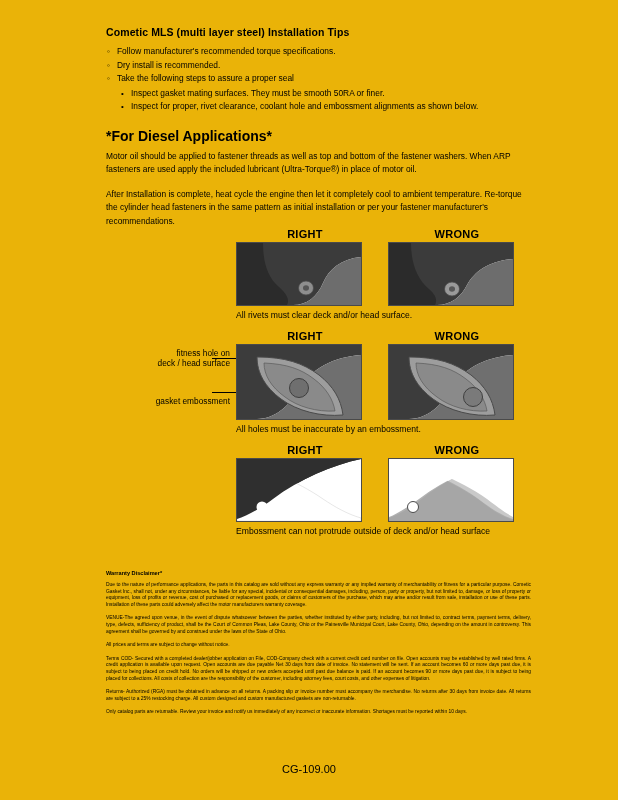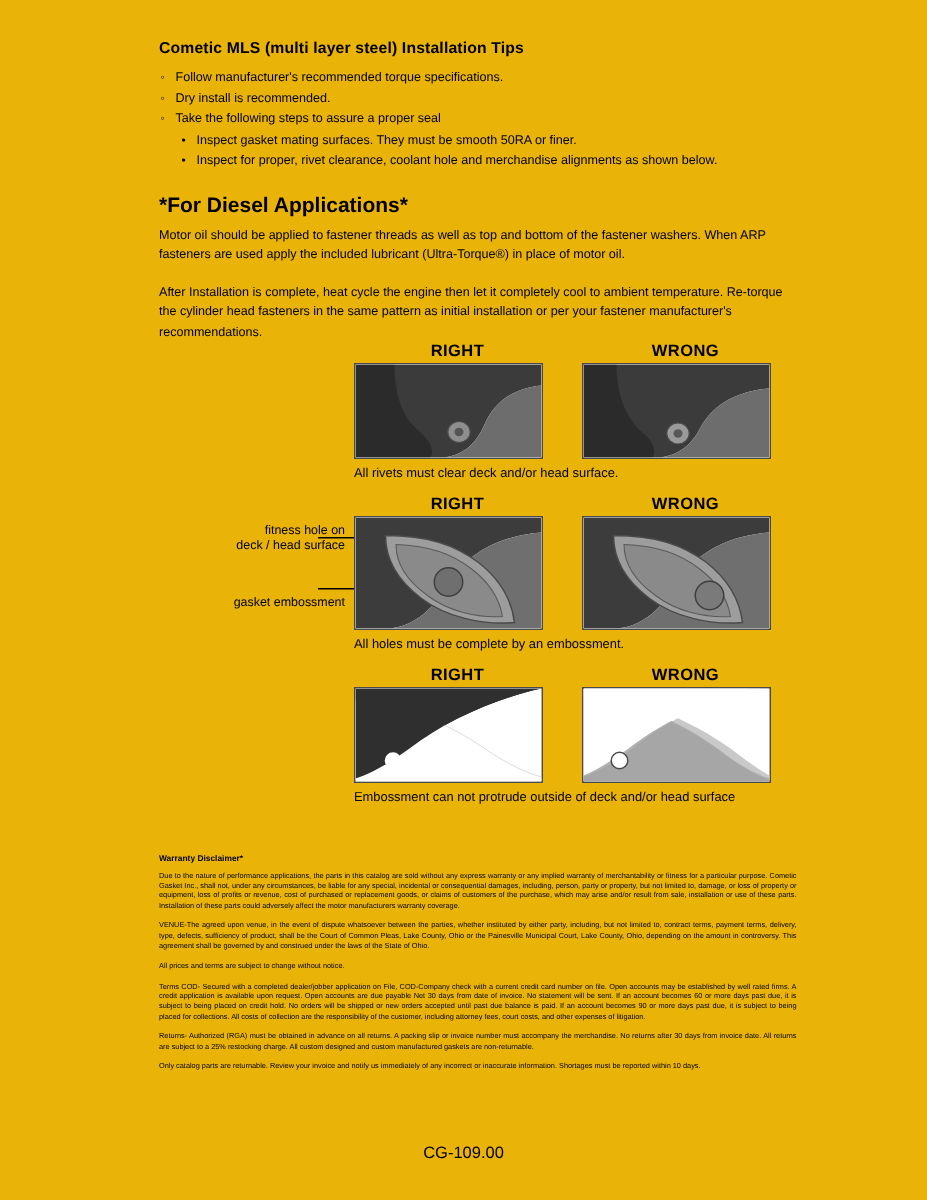--- a/index.html
+++ b/index.html
@@ -176,21 +176,21 @@
   <div class="content">
     <h1 class="title">Cometic MLS (multi layer steel) Installation Tips</h1>
 
     <ul class="bullets">
       <li>Follow manufacturer's recommended torque specifications.</li>
       <li>Dry install is recommended.</li>
       <li>Take the following steps to assure a proper seal</li>
     </ul>
     <ul class="subbullets">
       <li>Inspect gasket mating surfaces.  They must be smooth 50RA or finer.</li>
-      <li>Inspect for proper, rivet clearance, coolant hole and merchandise alignments as shown below.</li>
+      <li>Inspect for proper, rivet clearance, coolant hole and embossment alignments as shown below.</li>
     </ul>
 
     <h2 class="subtitle">*For Diesel Applications*</h2>
     <p class="para">Motor oil should be applied to fastener threads as well as top and bottom of the fastener washers. When ARP fasteners are used apply the included lubricant (Ultra-Torque®) in place of motor oil.</p>
     <p class="para">After Installation is complete, heat cycle the engine then let it completely cool to ambient temperature. Re-torque the cylinder head fasteners in the same pattern as initial installation or per your fastener manufacturer's recommendations.</p>
   </div>
 
   <div class="figures">
 
     <div class="figrow">
@@ -258,21 +258,21 @@
                 <rect x="0" y="0" width="124" height="74" fill="#ffffff"></rect>
                 <path d="M0,0 H124 V10 C96,12 74,24 62,44 C54,58 40,74 20,74 H0 Z" fill="#3c3c3c"></path>
                 <path d="M124,10 C96,12 74,24 62,44 C54,58 40,74 20,74 H124 Z" fill="#6f6f6f"></path>
                 <path d="M20,12 C48,12 66,18 82,30 C96,41 104,54 106,70 C84,72 60,66 44,54 C28,42 20,28 20,12 Z" fill="#9d9d9d" stroke="#4a4a4a" stroke-width="1"></path>
                 <path d="M27,18 C50,19 64,24 77,34 C89,43 96,54 98,66 C80,67 61,62 48,52 C34,42 27,30 27,18 Z" fill="#8a8a8a" stroke="#5a5a5a" stroke-width="0.7"></path>
                 <circle cx="84" cy="52" r="9.5" fill="#7a7a7a" stroke="#3f3f3f" stroke-width="1"></circle>
               </svg>
             </div>
           </div>
         </div>
-        <div class="figcaption">All holes must be complete by an embossment.</div>
+        <div class="figcaption">All holes must be inaccurate by an embossment.</div>
       </div>
     </div>
 
     <div class="figrow">
       <div class="figshift">
         <div class="figpair">
           <div class="figcol">
             <div class="figlabel">RIGHT</div>
             <div class="figbox">
               <svg width="124" height="62" viewBox="0 0 124 62">

